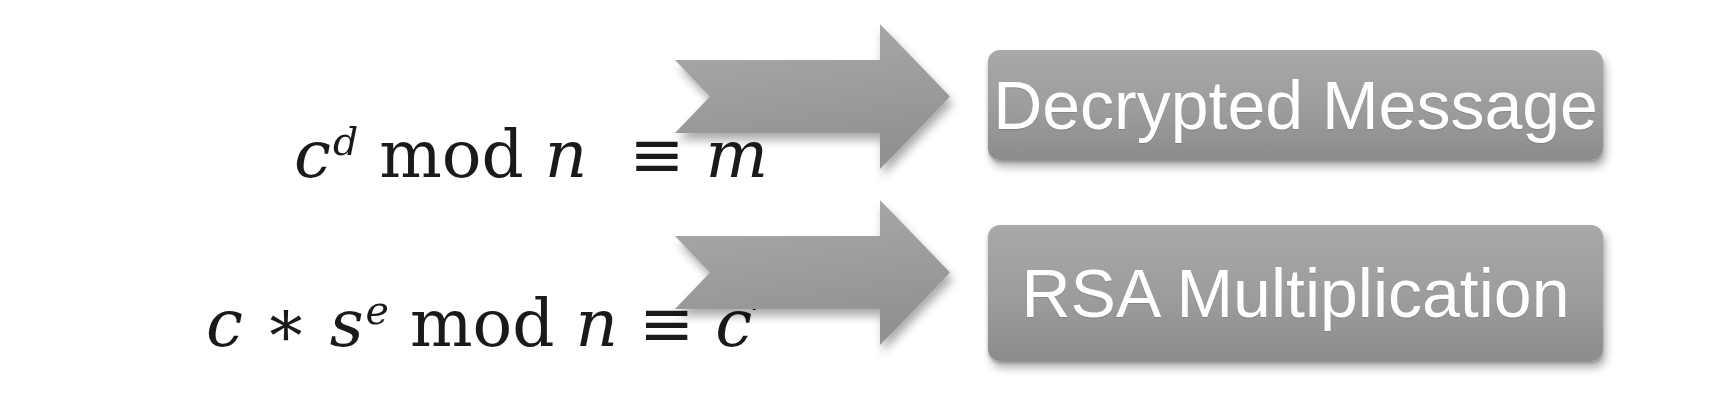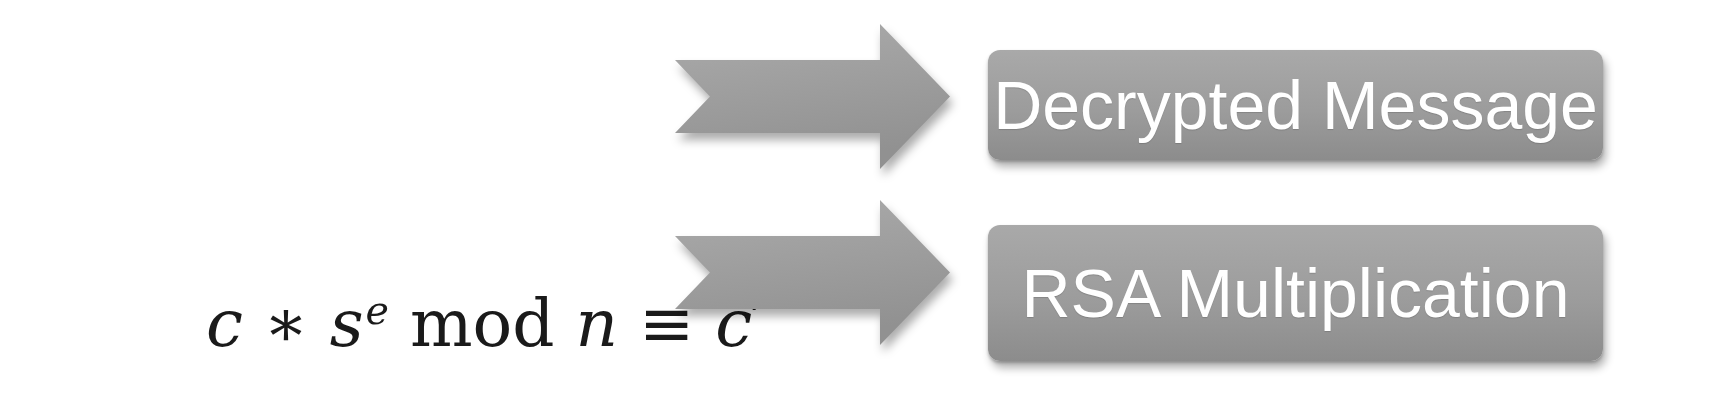--- a/index.html
+++ b/index.html
@@ -61,20 +61,23 @@
     white-space: nowrap;
   }
   .box-1 { top: 50px;  height: 110px; }
   .box-2 { top: 225px; height: 136px; }
 </style>
 </head>
 <body>
 
 <div class="canvas">
 
+  <div class="formula formula-1">
+    <span class="it">c</span><span class="it sup">d</span><span class="rm"> mod </span><span class="it">n</span><span class="rm">  ≡ </span><span class="it">m</span>
+  </div>
 
   <svg class="arrow-svg arrow-1" width="275" height="145" viewBox="0 0 275 145">
     <defs>
       <linearGradient id="agrad1" x1="0" y1="0" x2="0.25" y2="1">
         <stop offset="0" stop-color="#ababab"></stop>
         <stop offset="1" stop-color="#919191"></stop>
       </linearGradient>
     </defs>
     <polygon points="0,36 205,36 205,0 275,72.5 205,145 205,109 0,109 35,72.5" fill="url(#agrad1)"></polygon>
   </svg>

